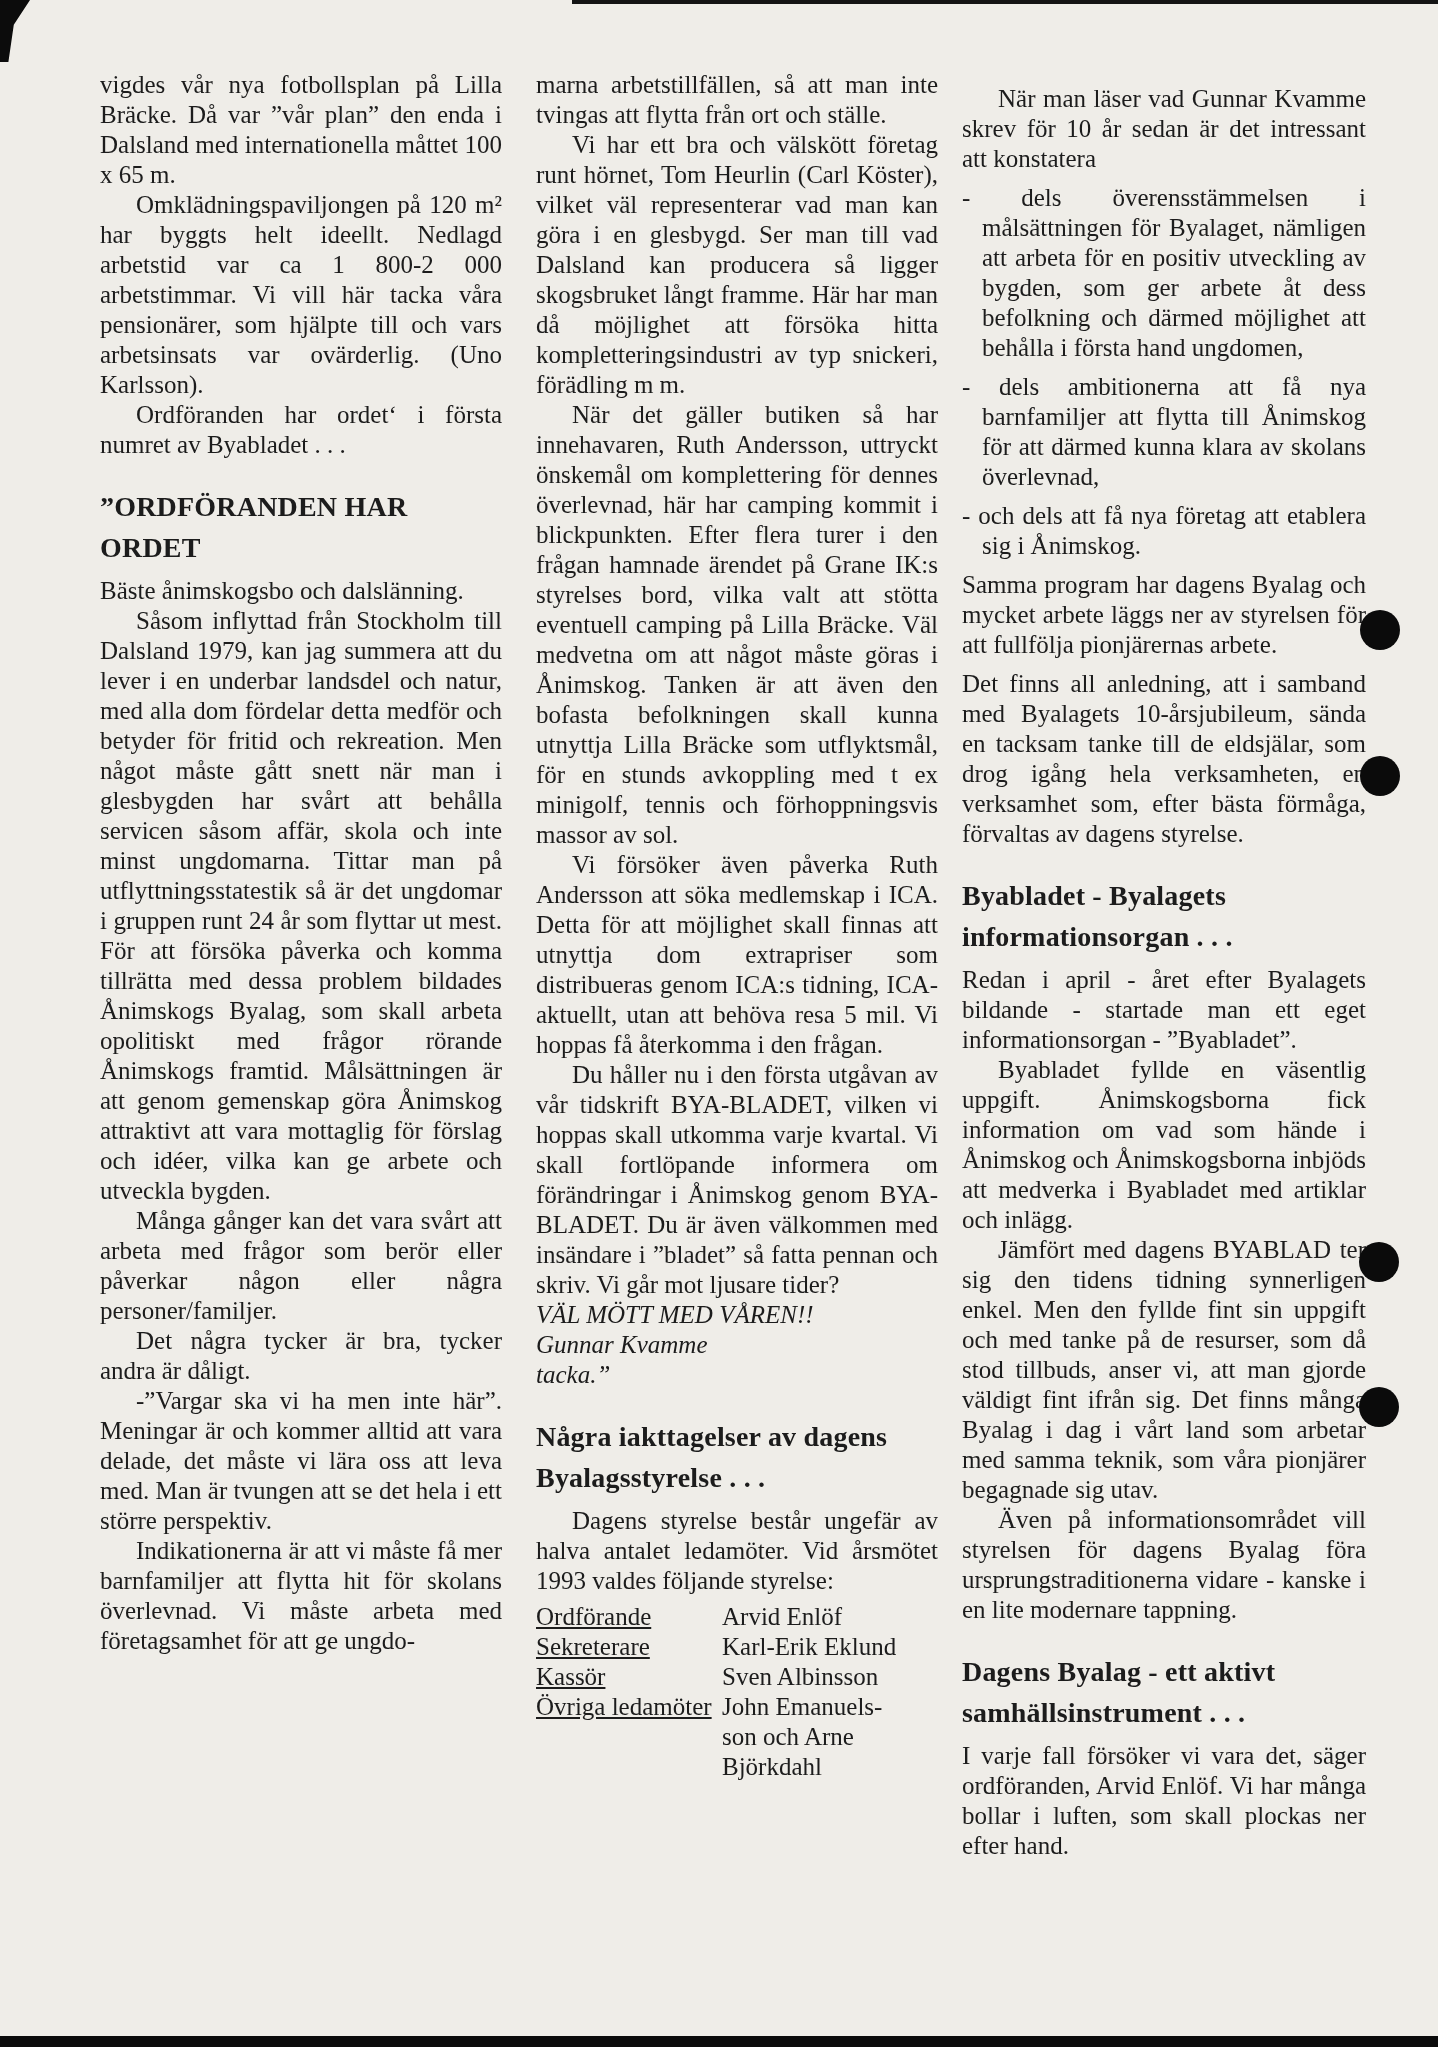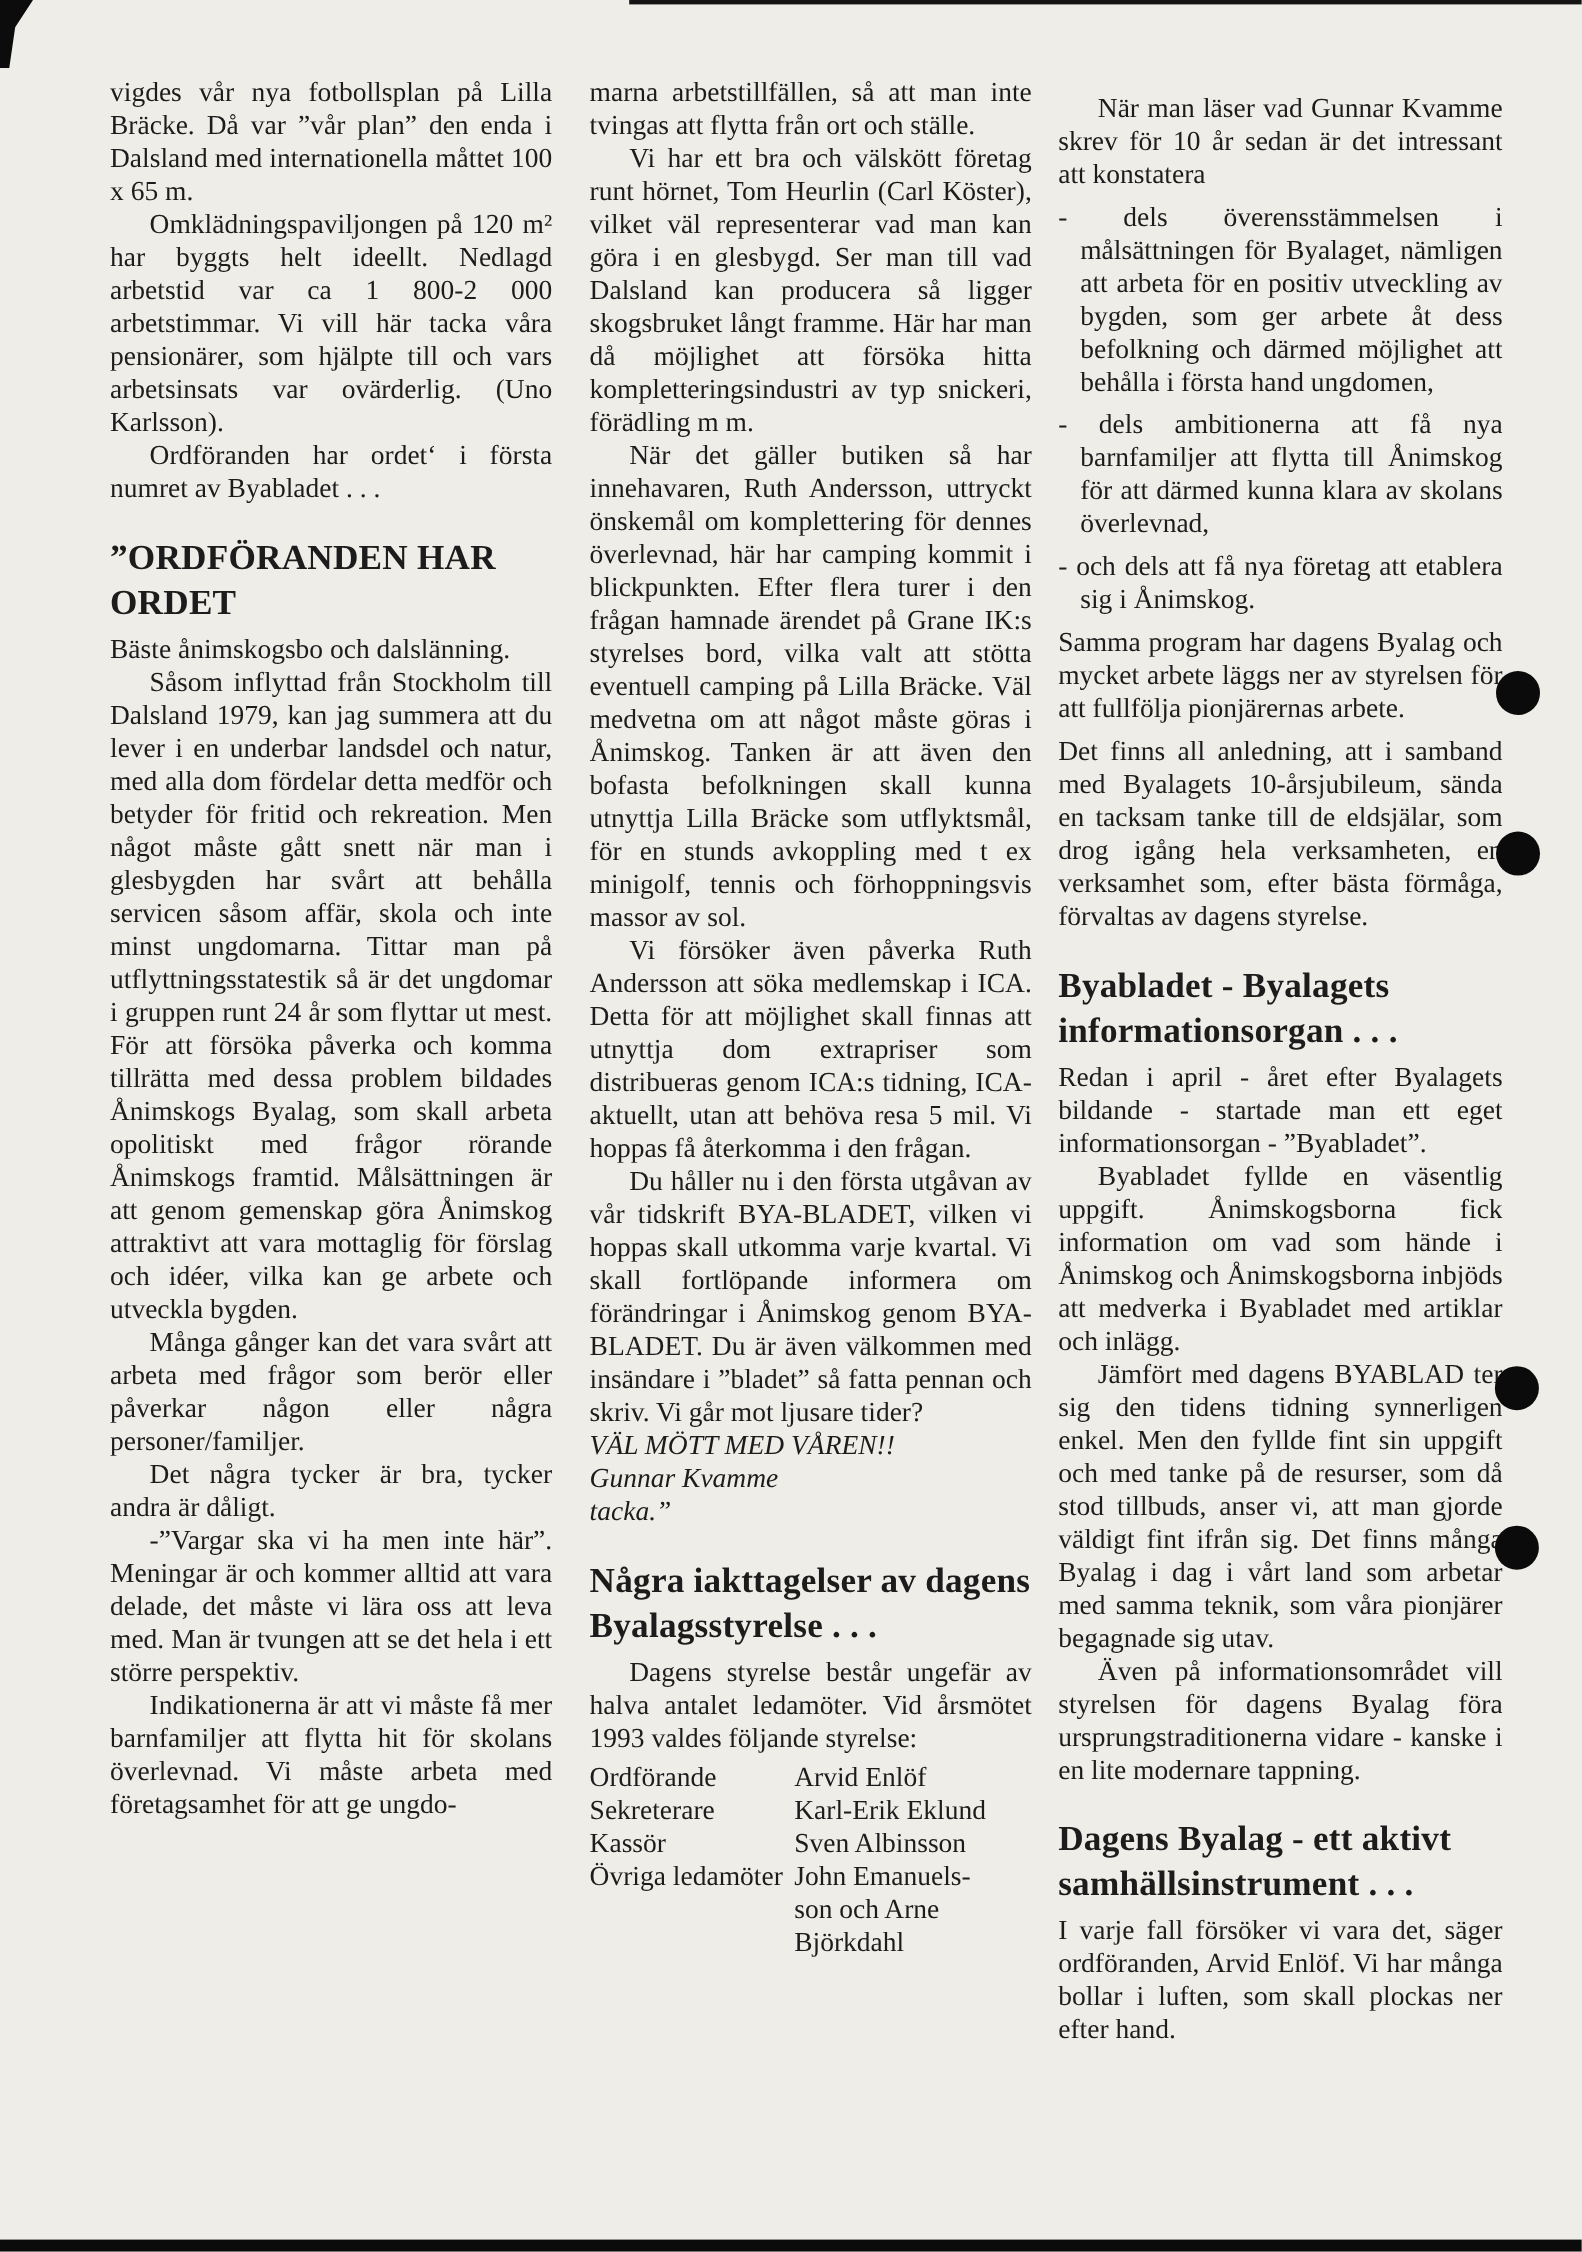--- a/index.html
+++ b/index.html
@@ -15,28 +15,28 @@
     font-size:25px;line-height:30px;
   }
   #col1{left:100px;}
   #col2{left:536px;}
   #col3{left:962px;top:84px;width:404px;height:1950px;}
   .para{margin:0;text-align:justify;}
   .para.indent{text-indent:36px;}
   .para.gap{margin-top:9px;}
   .para.hang{padding-left:20px;text-indent:-20px;margin-top:9px;}
   .heading{
-    margin:26px 0 8px;font-weight:bold;font-size:32px;line-height:41px;
+    margin:26px 0 8px;font-weight:bold;font-size:28px;line-height:41px;
     text-align:left;letter-spacing:.2px;
   }
   .column .heading:first-child{margin-top:0;}
   .sig{margin:0;text-align:left;font-style:italic;}
   .officer-table{margin-top:6px;}
   .officer-row{display:flex;}
-  .officer-label{width:186px;flex:0 0 186px;}
+  .officer-label{width:186px;flex:0 0 186px;text-decoration:underline;}
   .officer-value{white-space:pre-line;}
   
   .corner-blob{
     position:absolute;left:0;top:0;width:30px;height:62px;background:#0c0c0c;
     clip-path:polygon(0 0,100% 0,46% 40%,28% 100%,0 100%);
   }
   .top-line{position:absolute;left:572px;top:0;width:866px;height:4px;background:#141414;}
   .bottom-bar{position:absolute;left:0;top:2036px;width:1438px;height:11px;background:#0b0b0b;}
   .punch{position:absolute;width:40px;height:40px;border-radius:50%;background:#0b0b0b;}
 </style>

